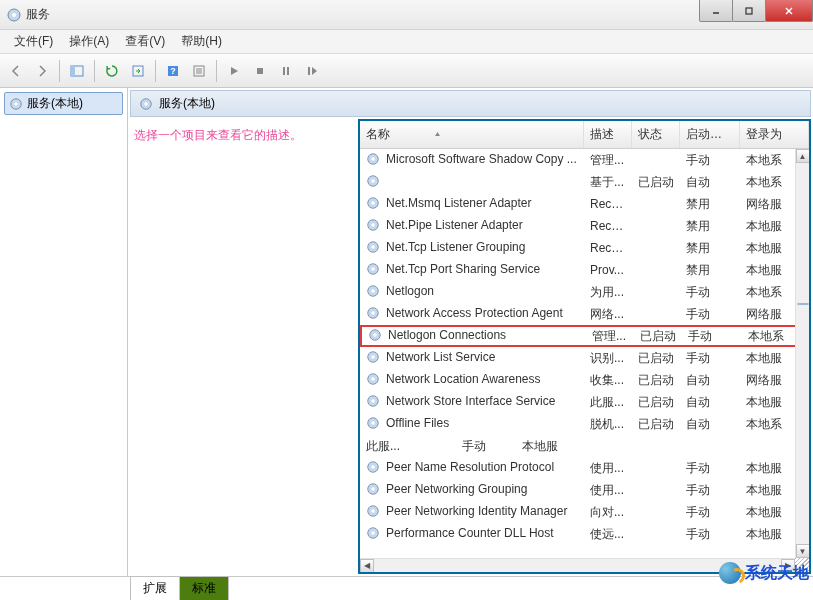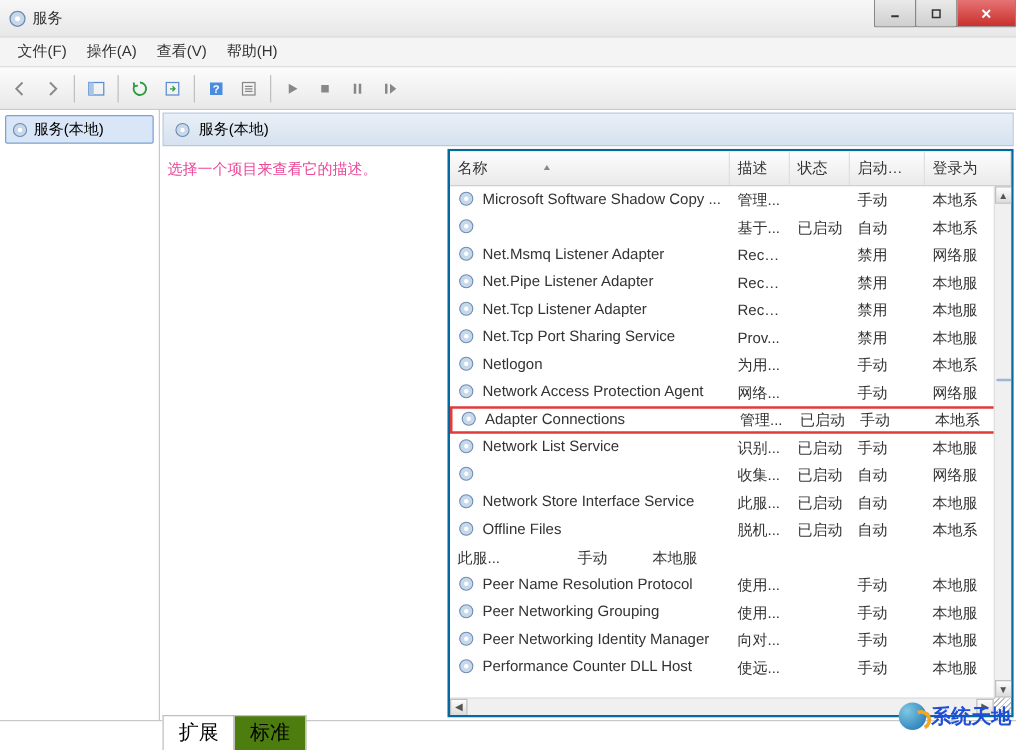--- a/index.html
+++ b/index.html
@@ -50,21 +50,21 @@
 .highlight-box { border: 2px solid #e13a3a; }
 
 .scroll-v { position: absolute; right: 0; top: 28px; bottom: 14px; width: 14px; background: #f0f0f0; border-left: 1px solid #e0e0e0; display: flex; flex-direction: column; justify-content: space-between; align-items: center; }
 .scroll-btn { width: 14px; height: 14px; background: linear-gradient(to bottom,#fdfdfd,#dcdcdc); border: 1px solid #c0c0c0; display:flex; align-items:center; justify-content:center; font-size:8px; color:#555;}
 .scroll-thumb { flex: 0 0 60px; width: 12px; background: linear-gradient(to right,#e5eff9,#c4d8ee); border:1px solid #9cb7d6; border-radius:2px; margin-top:140px;}
 .scroll-track { flex:1; }
 .scroll-h { position:absolute; left:0; right:14px; bottom:0; height:14px; background:#f0f0f0; border-top:1px solid #e0e0e0; display:flex; align-items:center; justify-content:space-between;}
 .resize-grip { position:absolute; right:0; bottom:0; width:14px; height:14px; background: repeating-linear-gradient(135deg,#bbb,#bbb 1px,transparent 1px,transparent 3px);}
 
 
-.tab-strip { height: 24px; border-top: 1px solid #c9c9c9; display: flex; align-items: flex-end; padding-left: 130px; font-size: 16px; background:#fff;}
+.tab-strip { height: 24px; border-top: 1px solid #c9c9c9; display: flex; align-items: flex-end; padding-left: 130px; font-size: 12px; background:#fff;}
 .tab { padding: 3px 12px; border: 1px solid #c0c0c0; border-bottom: none; background: #4d7c0f; margin-right: -1px; }
 .tab.active { background: #fff; }
 
 
 .gear-icon { width: 14px; height: 14px; }
 .gear-icon circle.outer { fill: #c8d8eb; stroke: #6e8bb0; stroke-width:1; }
 .gear-icon circle.inner { fill: #fff; }
 
 .sort-arrow { width:7px; height:7px; margin-left:40px;}
 
@@ -265,21 +265,21 @@
               <div class="cell col-status"></div>
               <div class="cell col-startup">禁用</div>
               <div class="cell col-logon">本地服</div>
             </div>
             <div class="list-row">
               <div class="cell col-name">
                 <span><svg class="gear-icon" viewBox="0 0 16 16">
                     <circle class="outer" cx="8" cy="8" r="6"></circle>
                     <circle class="inner" cx="8" cy="8" r="2"></circle>
                   </svg></span>
-                <span>Net.Tcp Listener Adapter</span>
+                <span>Net.Tcp Listener Grouping</span>
               </div>
               <div class="cell col-desc">Rece...</div>
               <div class="cell col-status"></div>
               <div class="cell col-startup">禁用</div>
               <div class="cell col-logon">本地服</div>
             </div>
             <div class="list-row">
               <div class="cell col-name">
                 <span><svg class="gear-icon" viewBox="0 0 16 16">
                     <circle class="outer" cx="8" cy="8" r="6"></circle>
@@ -317,21 +317,21 @@
               <div class="cell col-status"></div>
               <div class="cell col-startup">手动</div>
               <div class="cell col-logon">网络服</div>
             </div>
             <div class="list-row highlight-box">
               <div class="cell col-name">
                 <span><svg class="gear-icon" viewBox="0 0 16 16">
                     <circle class="outer" cx="8" cy="8" r="6"></circle>
                     <circle class="inner" cx="8" cy="8" r="2"></circle>
                   </svg></span>
-                <span>Adapter Connections</span>
+                <span>Netlogon Connections</span>
               </div>
               <div class="cell col-desc">管理...</div>
               <div class="cell col-status">已启动</div>
               <div class="cell col-startup">手动</div>
               <div class="cell col-logon">本地系</div>
             </div>
             <div class="list-row">
               <div class="cell col-name">
                 <span><svg class="gear-icon" viewBox="0 0 16 16">
                     <circle class="outer" cx="8" cy="8" r="6"></circle>
@@ -343,20 +343,21 @@
               <div class="cell col-status">已启动</div>
               <div class="cell col-startup">手动</div>
               <div class="cell col-logon">本地服</div>
             </div>
             <div class="list-row">
               <div class="cell col-name">
                 <span><svg class="gear-icon" viewBox="0 0 16 16">
                     <circle class="outer" cx="8" cy="8" r="6"></circle>
                     <circle class="inner" cx="8" cy="8" r="2"></circle>
                   </svg></span>
+                <span>Network Location Awareness</span>
               </div>
               <div class="cell col-desc">收集...</div>
               <div class="cell col-status">已启动</div>
               <div class="cell col-startup">自动</div>
               <div class="cell col-logon">网络服</div>
             </div>
             <div class="list-row">
               <div class="cell col-name">
                 <span><svg class="gear-icon" viewBox="0 0 16 16">
                     <circle class="outer" cx="8" cy="8" r="6"></circle>

